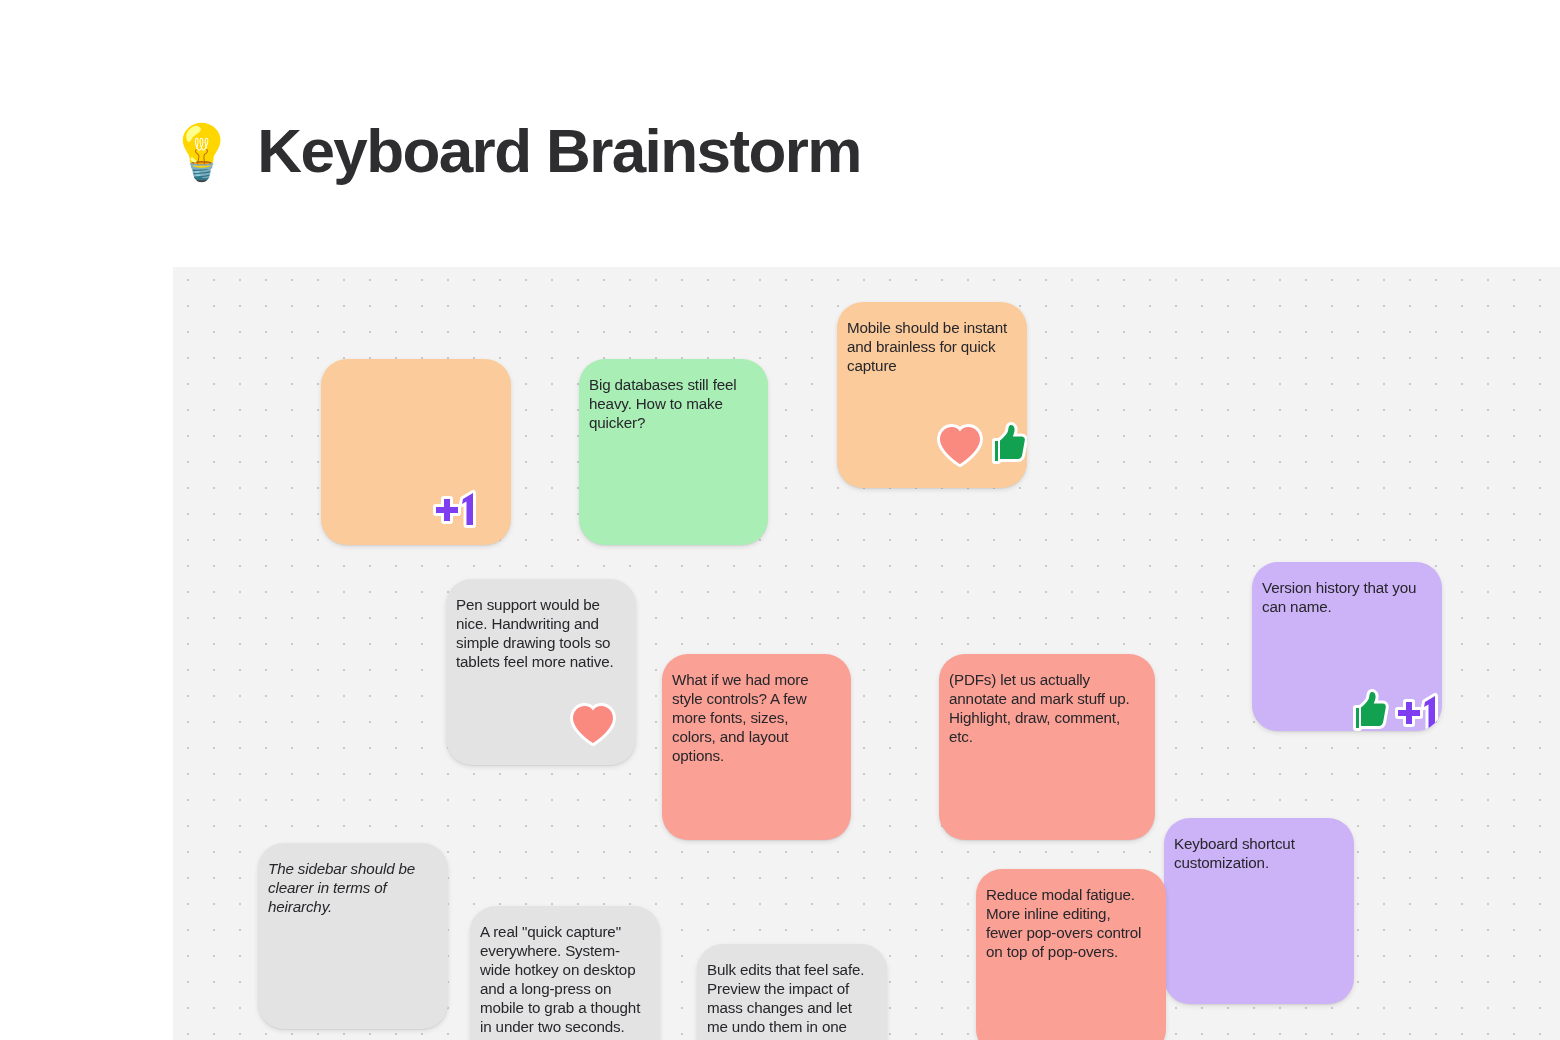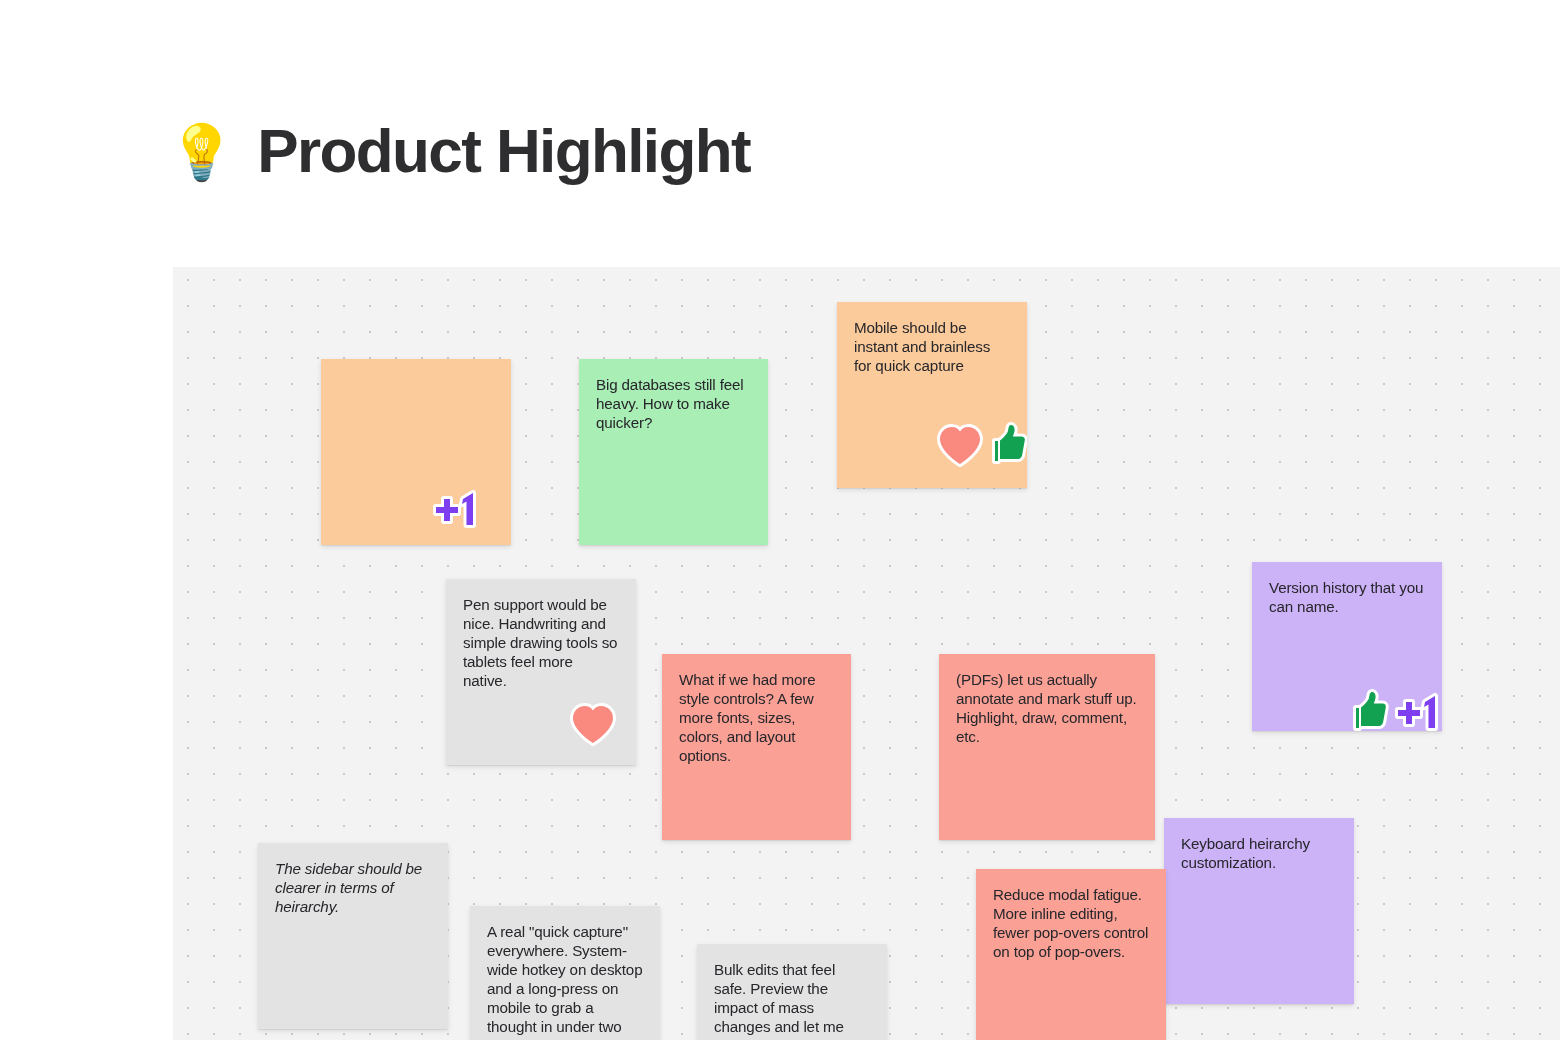--- a/index.html
+++ b/index.html
@@ -58,23 +58,24 @@
     background-image:
       radial-gradient(circle at 1.2px 1.2px, #c9c9c9 1.2px, rgba(0,0,0,0) 1.3px);
     background-size: 26px 26px;
     background-position: 14px 12px;
     overflow: hidden;
   }
 
   .note {
     position: absolute;
     box-sizing: border-box;
-    padding: 16px 17px 14px 17px;
+    padding: 16px 17px 14px 10px;
     box-shadow: 0 2px 5px rgba(0,0,0,0.10), 0 1px 1px rgba(0,0,0,0.06);
     overflow: hidden;
+    border-radius: 26px;
   }
   .note-text {
     font-family: "Liberation Sans", sans-serif;
     font-size: 15.2px;
     line-height: 19px;
     color: #26262b;
     letter-spacing: -0.15px;
     white-space: pre-wrap;
     word-break: normal;
   }
@@ -90,21 +91,21 @@
 
   
 </style>
 </head>
 <body>
 
 <div id="page">
 
   <div id="header">
     <span id="header-emoji">💡</span>
-    <h1 id="header-title">Product Highlight</h1>
+    <h1 id="header-title">Keyboard Brainstorm</h1>
   </div>
 
   <div id="board">
       <div class="note" style="left: 148px; top: 92px; width: 190px; height: 186px; background-color: rgb(251, 203, 155);">
         <div class="stickers" style="left: 108px; top: 126px;">
           <span class="sticker"><svg width="52" height="46" viewBox="0 0 52 46">
               <g fill="#7d3ff0" stroke="#ffffff" stroke-width="6" stroke-linejoin="round" paint-order="stroke">
                 <path d="M7 22 L15 22 L15 14 L21 14 L21 22 L29 22 L29 28 L21 28 L21 36 L15 36 L15 28 L7 28 Z"></path>
                 <path d="M34 14 L44 8 L44 40 L37.5 40 L37.5 16.5 L33 19 Z"></path>
               </g>
@@ -147,21 +148,21 @@
             </svg></span>
         </div>
       </div>
       <div class="note" style="left: 489px; top: 387px; width: 189px; height: 186px; background-color: rgb(250, 160, 149);">
         <div class="note-text">What if we had more style controls? A few more fonts, sizes, colors, and layout options.</div>
       </div>
       <div class="note" style="left: 766px; top: 387px; width: 216px; height: 186px; background-color: rgb(250, 160, 149);">
         <div class="note-text">(PDFs) let us actually annotate and mark stuff up. Highlight, draw, comment, etc.</div>
       </div>
       <div class="note" style="left: 991px; top: 551px; width: 190px; height: 186px; background-color: rgb(204, 178, 247);">
-        <div class="note-text">Keyboard heirarchy customization.</div>
+        <div class="note-text">Keyboard shortcut customization.</div>
       </div>
       <div class="note" style="left: 85px; top: 576px; width: 190px; height: 186px; background-color: rgb(227, 227, 227); font-style: italic;">
         <div class="note-text">The sidebar should be clearer in terms of heirarchy.</div>
       </div>
       <div class="note" style="left: 297px; top: 639px; width: 190px; height: 186px; background-color: rgb(227, 227, 227);">
         <div class="note-text">A real "quick capture" everywhere. System-wide hotkey on desktop and a long-press on mobile to grab a thought in under two seconds.</div>
       </div>
       <div class="note" style="left: 524px; top: 677px; width: 190px; height: 186px; background-color: rgb(227, 227, 227);">
         <div class="note-text">Bulk edits that feel safe. Preview the impact of mass changes and let me undo them in one click.</div>
       </div>

